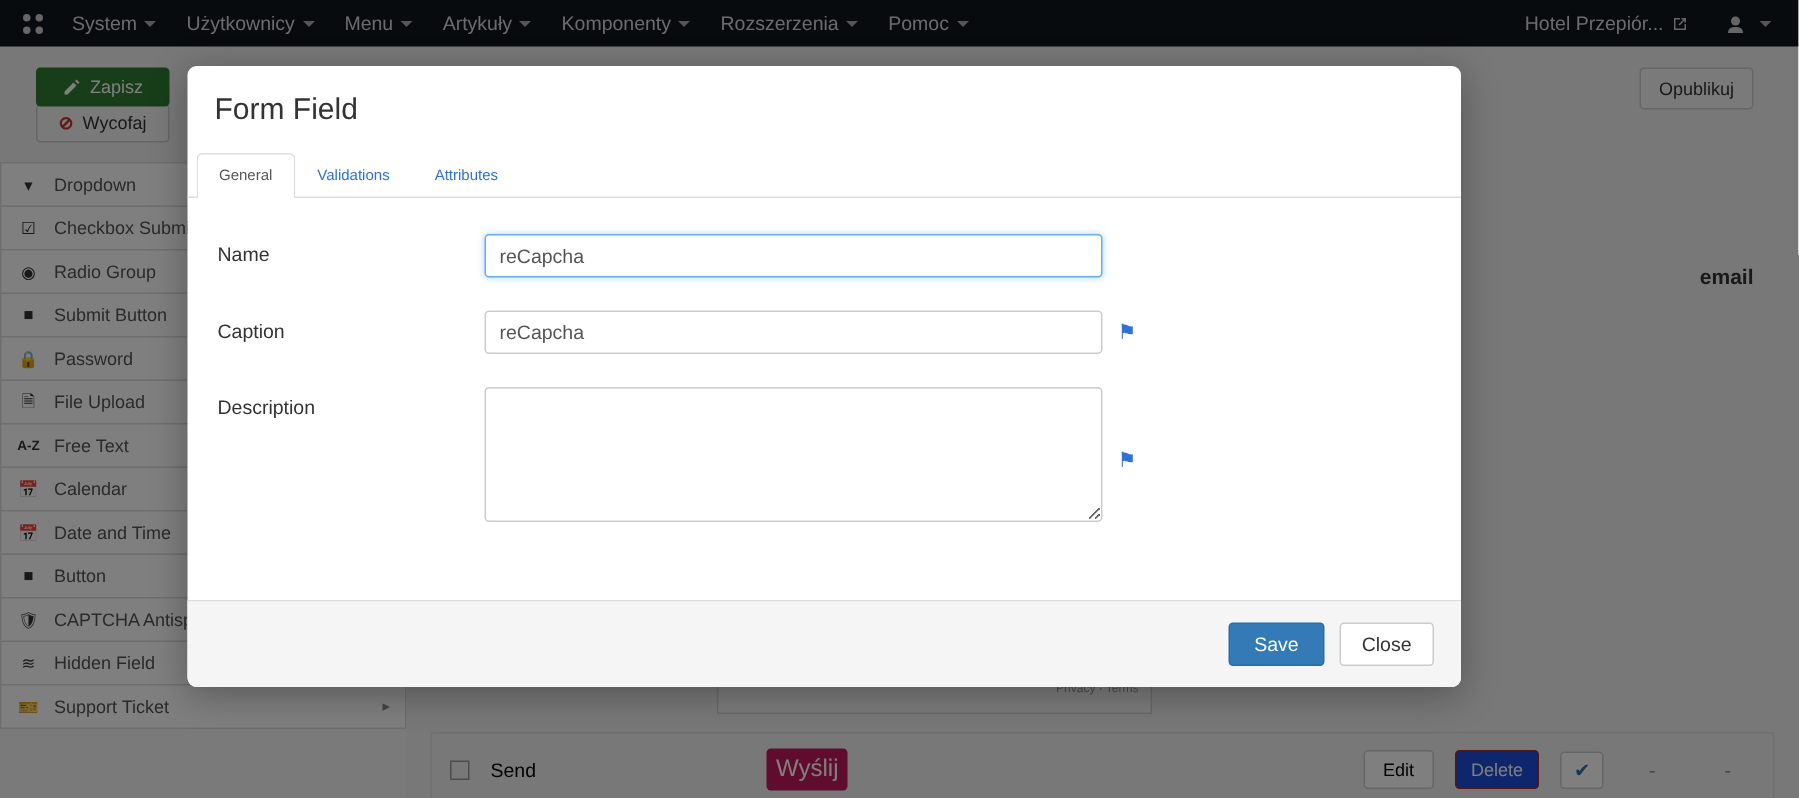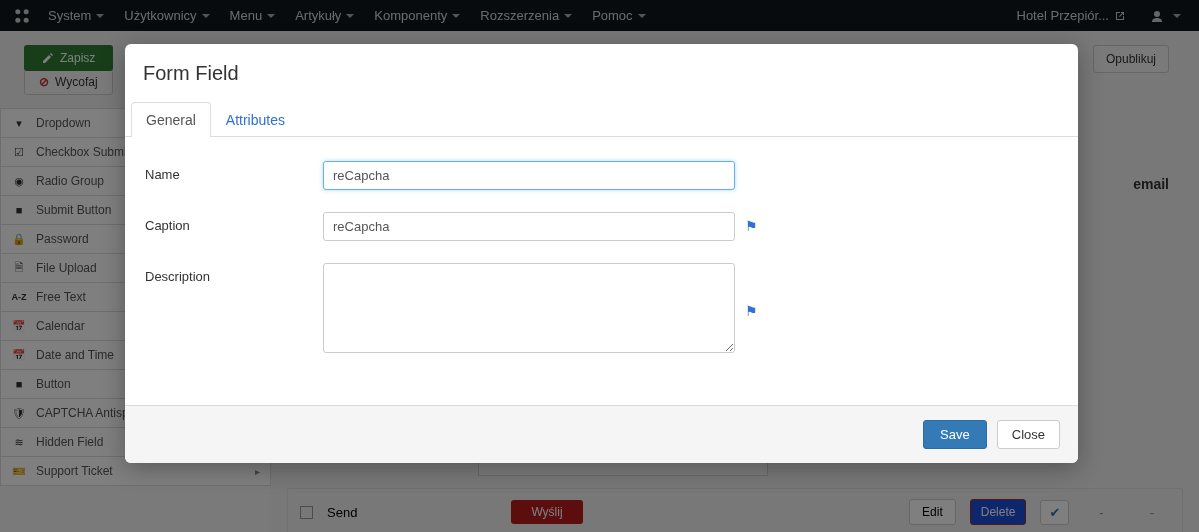--- a/index.html
+++ b/index.html
@@ -26,41 +26,41 @@
 .sidebar { width: 271px; background: #f5f5f5; }
 .sb-item { display: flex; align-items: center; gap: 9px; padding: 6px 10px; border: 1px solid #ddd; background: #fff; margin-bottom: -1px; color: #555; font-size: 12px; cursor: pointer; position: relative; }
 .sb-item.active { background: #1a4d8f; color: #fff; border-color: #1a4d8f; }
 .sb-icon { width: 16px; height: 16px; display: inline-flex; align-items: center; justify-content: center; font-size: 11px; color: #333; }
 .sb-chev { position: absolute; right: 10px; font-size: 10px; color: #888; }
 
 
 .content { flex: 1; padding: 10px 16px; }
 .row-send { border: 1px solid #e0e0e0; border-radius: 2px; padding: 10px 12px; display: flex; align-items: center; gap: 14px; margin-top: 370px; }
 .row-send .chk { width: 13px; height: 13px; border: 1px solid #999; }
-.btn-blue { background: #b91c1c; color: #fff; border: none; padding: 5px 20px; border-radius: 3px; font-size: 12px; margin-left: 140px; }
+.btn-blue { background: #be185d; color: #fff; border: none; padding: 5px 6px; border-radius: 3px; font-size: 16px; margin-left: 140px; }
 .btn-edit { background: #fff; border: 1px solid #ccc; padding: 5px 12px; border-radius: 3px; font-size: 12px; margin-left: auto; }
 .btn-delete { background: #1d4ed8; color: #fff; border: 1px solid #ac2925; padding: 5px 10px; border-radius: 3px; font-size: 12px; }
 .btn-check { background: #fff; border: 1px solid #ccc; padding: 4px 8px; border-radius: 3px; color: #3071a9; }
 .dash { color: #888; padding: 0 16px; }
 
 
 .recap-box { position: absolute; top: 440px; left: 478px; width: 290px; height: 36px; border: 1px solid #d3d3d3; background: #f9f9f9; font-size: 8px; color: #999; text-align: right; padding: 4px 8px; }
 
 
 .right-faded { position: absolute; right: 30px; top: 176px; color: #333; font-weight: bold; font-size: 14px; }
 
 
 .overlay { position: absolute; inset: 0; background: rgba(0,0,0,0.5); }
 
 
-.modal { position: absolute; top: 44px; left: 125px; width: 953px; background: #fff; border-radius: 6px; box-shadow: 0 5px 25px rgba(0,0,0,0.3); }
+.modal { position: absolute; top: 44px; left: 125px; width: 849px; background: #fff; border-radius: 6px; box-shadow: 0 5px 25px rgba(0,0,0,0.3); }
 .modal-header { padding: 18px 20px 10px 18px; }
 .modal-title { font-size: 20px; font-weight: normal; color: #333; }
 .modal-tabs { display: flex; border-bottom: 1px solid #ddd; padding: 0 0 0 6px; margin-top: 6px; }
-.tab { padding: 9px 14px; font-size: 14px; color: #3071d4; cursor: pointer; border: 1px solid transparent; border-bottom: none; position: relative; top: 1px; }
+.tab { padding: 9px 14px; font-size: 10px; color: #3071d4; cursor: pointer; border: 1px solid transparent; border-bottom: none; position: relative; top: 1px; }
 .tab.active { color: #555; border-color: #ddd; background: #fff; border-radius: 4px 4px 0 0; }
 .modal-body { padding: 24px 20px 30px 20px; }
 .form-row { display: flex; align-items: flex-start; margin-bottom: 22px; }
 .form-label { width: 178px; color: #333; font-size: 13px; padding-top: 6px; }
 .form-input { width: 412px; padding: 6px 9px; border: 1px solid #ccc; border-radius: 3px; font-size: 13px; color: #555; }
 .form-input.focused { border-color: #66afe9; box-shadow: 0 0 4px rgba(102,175,233,0.5); outline: none; }
 .form-textarea { width: 412px; height: 90px; padding: 6px 9px; border: 1px solid #ccc; border-radius: 3px; font-size: 13px; resize: both; }
 .flag-btn { margin-left: 10px; color: #3071d4; font-size: 14px; cursor: pointer; padding-top: 6px; }
 .modal-footer { background: #f5f5f5; border-top: 1px solid #ddd; padding: 14px 18px; display: flex; justify-content: flex-end; gap: 10px; border-radius: 0 0 6px 6px; }
 .btn-save { background: #337ab7; color: #fff; border: 1px solid #2e6da4; padding: 6px 16px; border-radius: 3px; font-size: 13px; cursor: pointer; }
@@ -225,20 +225,21 @@
 
 <div class="overlay"></div>
 
 
 <div class="modal">
   <div class="modal-header">
     <h2 class="modal-title">Form Field</h2>
   </div>
   <div class="modal-tabs">
     <div class="tab active">General</div>
+    <div class="tab">Validations</div>
     <div class="tab">Attributes</div>
   </div>
   <div class="modal-body">
     <div class="form-row">
       <div class="form-label">Name</div>
       <input class="form-input focused" value="reCapcha" style="">
     </div>
     <div class="form-row">
       <div class="form-label">Caption</div>
       <input class="form-input" value="reCapcha" style="">

